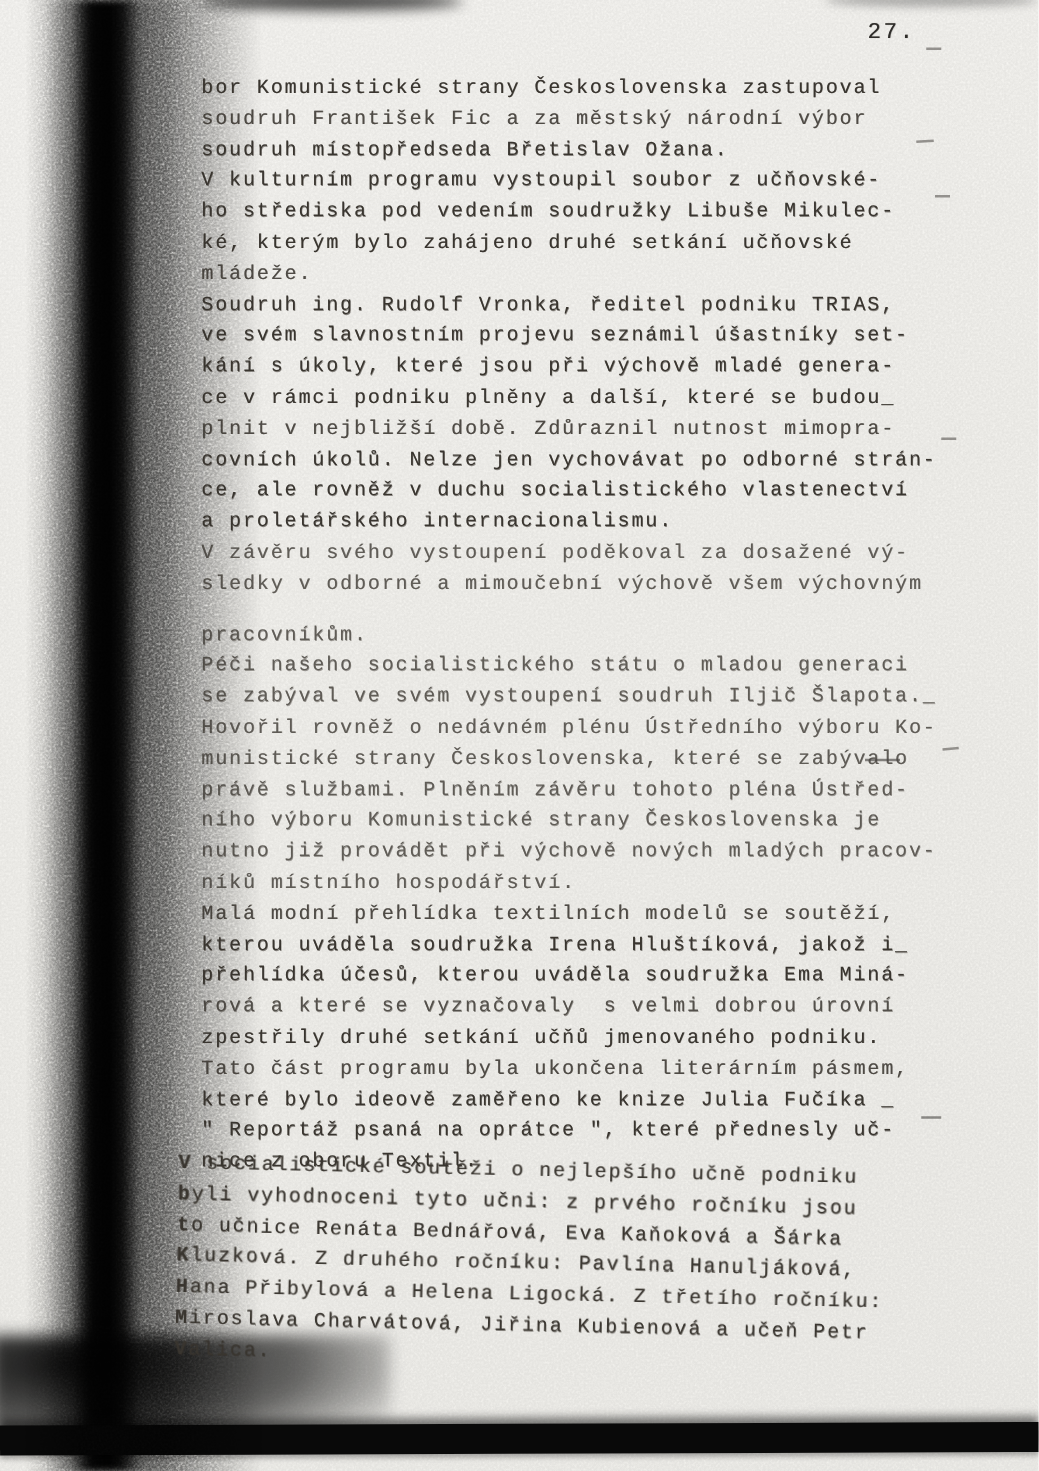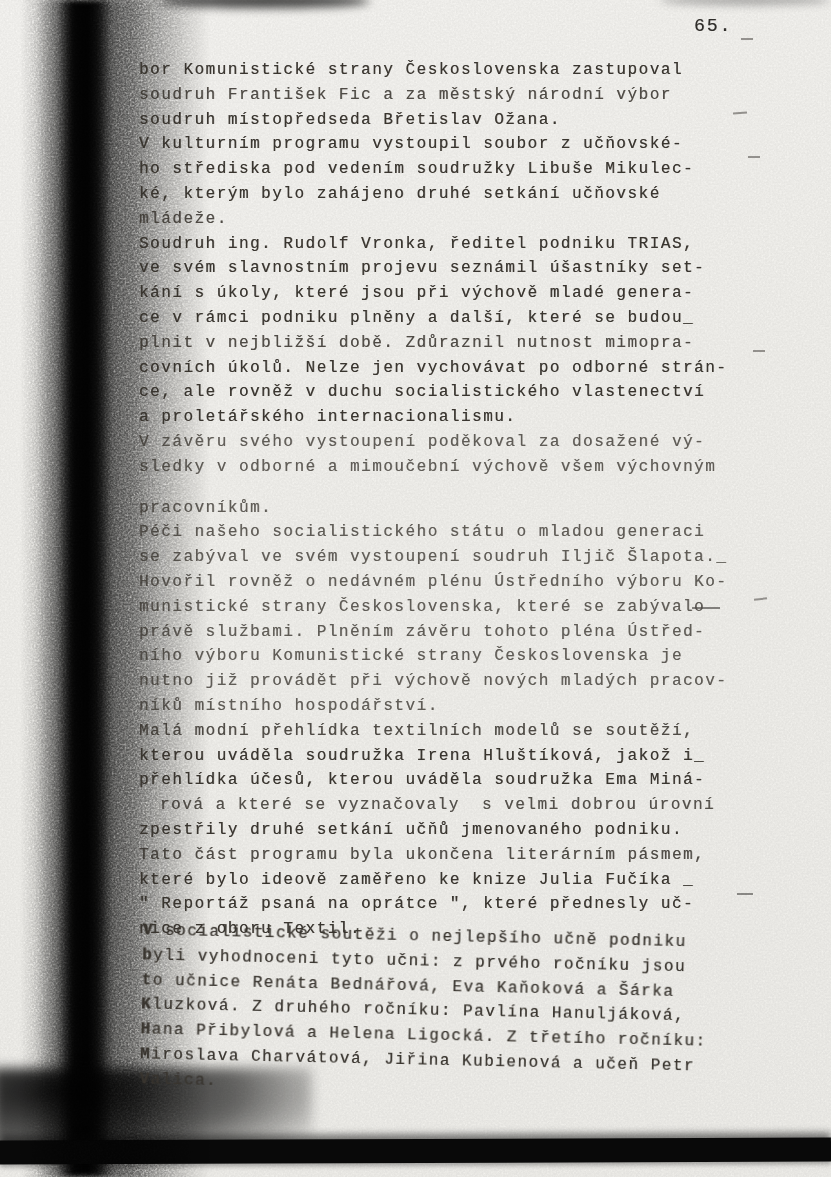--- a/index.html
+++ b/index.html
@@ -36,34 +36,34 @@
     transform:rotate(-.2deg);pointer-events:none;
   }
   
   .grain{position:absolute;left:0;top:0;pointer-events:none;}
   
   .pageno{
     position:absolute;left:694px;top:16px;font-size:18px;letter-spacing:2px;
     color:#2e2c29;text-shadow:.4px .4px .6px rgba(40,38,34,.5);
   }
   .text{
-    position:absolute;left:139px;width:640px;color:#39352f;font-size:16px;
+    position:absolute;left:161px;width:640px;color:#39352f;font-size:16px;
     line-height:24.8px;letter-spacing:1.5px;white-space:pre;
     text-shadow:.4px .4px .5px rgba(52,48,42,.55);filter:blur(.2px);
   }
   .top-block{top:58px;}
   .bottom-block{top:926px;left:141px;transform:rotate(1.25deg);transform-origin:55% 50%;}
   .bottom-block .line::first-letter{font-weight:bold;}
   .line{height:24.8px;}
   
   .top-block .line:nth-child(5n+2){opacity:.88;}
   .top-block .line:nth-child(n+16):nth-child(-n+26){opacity:.78;}
   .top-block .line:nth-child(18){opacity:.58;margin-top:16px;}
   .top-block .line:nth-child(22){opacity:.72;}
-  .top-block .line:nth-child(30){opacity:.85;margin-left:21px;}
+  .top-block .line:nth-child(30){opacity:.85;}
   
   .artifact{position:absolute;height:2px;background:#4a4744;opacity:.55;pointer-events:none;}
   .a1{left:741px;top:38px;width:12px;}
   .a2{left:733px;top:112px;width:14px;transform:rotate(-4deg);}
   .a3{left:748px;top:156px;width:12px;}
   .a4{left:753px;top:350px;width:12px;}
   .a5{left:692px;top:607px;width:28px;opacity:.65;}
   .a6{left:754px;top:598px;width:13px;transform:rotate(-6deg);}
   .a7{left:737px;top:893px;width:16px;opacity:.6;}
 </style>
@@ -91,21 +91,21 @@
         <stop offset="1" stop-color="#fff" stop-opacity="0"></stop>
       </linearGradient>
       <mask id="bandm">
         <rect x="20" y="0" width="190" height="1177" fill="url(#bandg)"></rect>
       </mask>
     </defs>
     <rect width="831" height="1177" filter="url(#gf)" opacity="0.05"></rect>
     <rect x="20" y="0" width="190" height="1177" filter="url(#gf)" opacity="0.5" mask="url(#bandm)"></rect>
   </svg>
 
-  <div class="pageno">65.</div>
+  <div class="pageno">27.</div>
 
   <div class="text top-block"><div class="line">bor Komunistické strany Československa zastupoval</div><div class="line">soudruh František Fic a za městský národní výbor</div><div class="line">soudruh místopředseda Břetislav Ožana.</div><div class="line">V kulturním programu vystoupil soubor z učňovské-</div><div class="line">ho střediska pod vedením soudružky Libuše Mikulec-</div><div class="line">ké, kterým bylo zahájeno druhé setkání učňovské</div><div class="line">mládeže.</div><div class="line">Soudruh ing. Rudolf Vronka, ředitel podniku TRIAS,</div><div class="line">ve svém slavnostním projevu seznámil úšastníky set-</div><div class="line">kání s úkoly, které jsou při výchově mladé genera-</div><div class="line">ce v rámci podniku plněny a další, které se budou_</div><div class="line">plnit v nejbližší době. Zdůraznil nutnost mimopra-</div><div class="line">covních úkolů. Nelze jen vychovávat po odborné strán-</div><div class="line">ce, ale rovněž v duchu socialistického vlastenectví</div><div class="line">a proletářského internacionalismu.</div><div class="line">V závěru svého vystoupení poděkoval za dosažené vý-</div><div class="line">sledky v odborné a mimoučební výchově všem výchovným</div><div class="line">pracovníkům.</div><div class="line">Péči našeho socialistického státu o mladou generaci</div><div class="line">se zabýval ve svém vystoupení soudruh Iljič Šlapota._</div><div class="line">Hovořil rovněž o nedávném plénu Ústředního výboru Ko-</div><div class="line">munistické strany Československa, které se zabývalo</div><div class="line">právě službami. Plněním závěru tohoto pléna Ústřed-</div><div class="line">ního výboru Komunistické strany Československa je</div><div class="line">nutno již provádět při výchově nových mladých pracov-</div><div class="line">níků místního hospodářství.</div><div class="line">Malá modní přehlídka textilních modelů se soutěží,</div><div class="line">kterou uváděla soudružka Irena Hluštíková, jakož i_</div><div class="line">přehlídka účesů, kterou uváděla soudružka Ema Miná-</div><div class="line">rová a které se vyznačovaly  s velmi dobrou úrovní</div><div class="line">zpestřily druhé setkání učňů jmenovaného podniku.</div><div class="line">Tato část programu byla ukončena literárním pásmem,</div><div class="line">které bylo ideově zaměřeno ke knize Julia Fučíka _</div><div class="line">" Reportáž psaná na oprátce ", které přednesly uč-</div><div class="line">nice z oboru Textil.</div></div>
 
   <div class="text bottom-block"><div class="line">V socialistické soutěži o nejlepšího učně podniku</div><div class="line">byli vyhodnoceni tyto učni: z prvého ročníku jsou</div><div class="line">to učnice Renáta Bednářová, Eva Kaňoková a Šárka</div><div class="line">Kluzková. Z druhého ročníku: Pavlína Hanuljáková,</div><div class="line">Hana Přibylová a Helena Ligocká. Z třetího ročníku:</div><div class="line">Miroslava Charvátová, Jiřina Kubienová a učeň Petr</div><div class="line">Valica.</div></div>
 
   <div class="artifact a1"></div>
   <div class="artifact a2"></div>
   <div class="artifact a3"></div>
   <div class="artifact a4"></div>
   <div class="artifact a5"></div>

